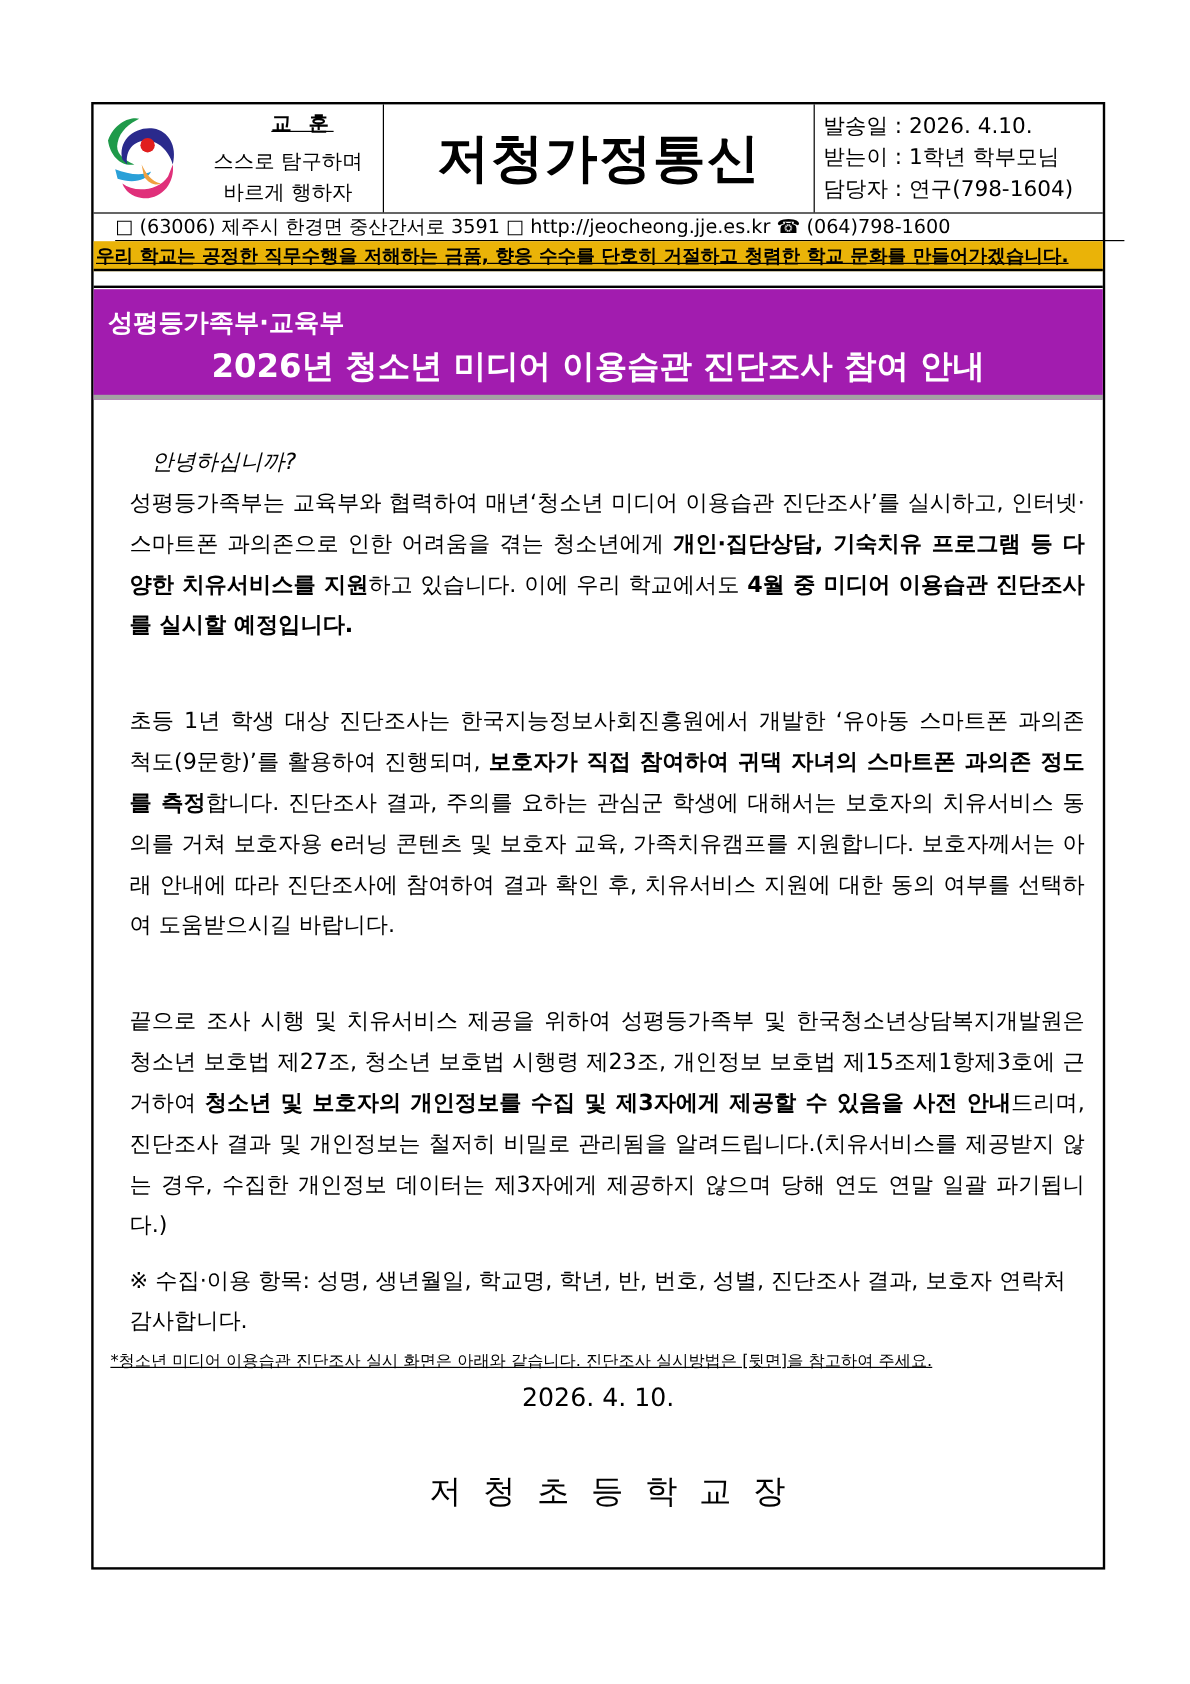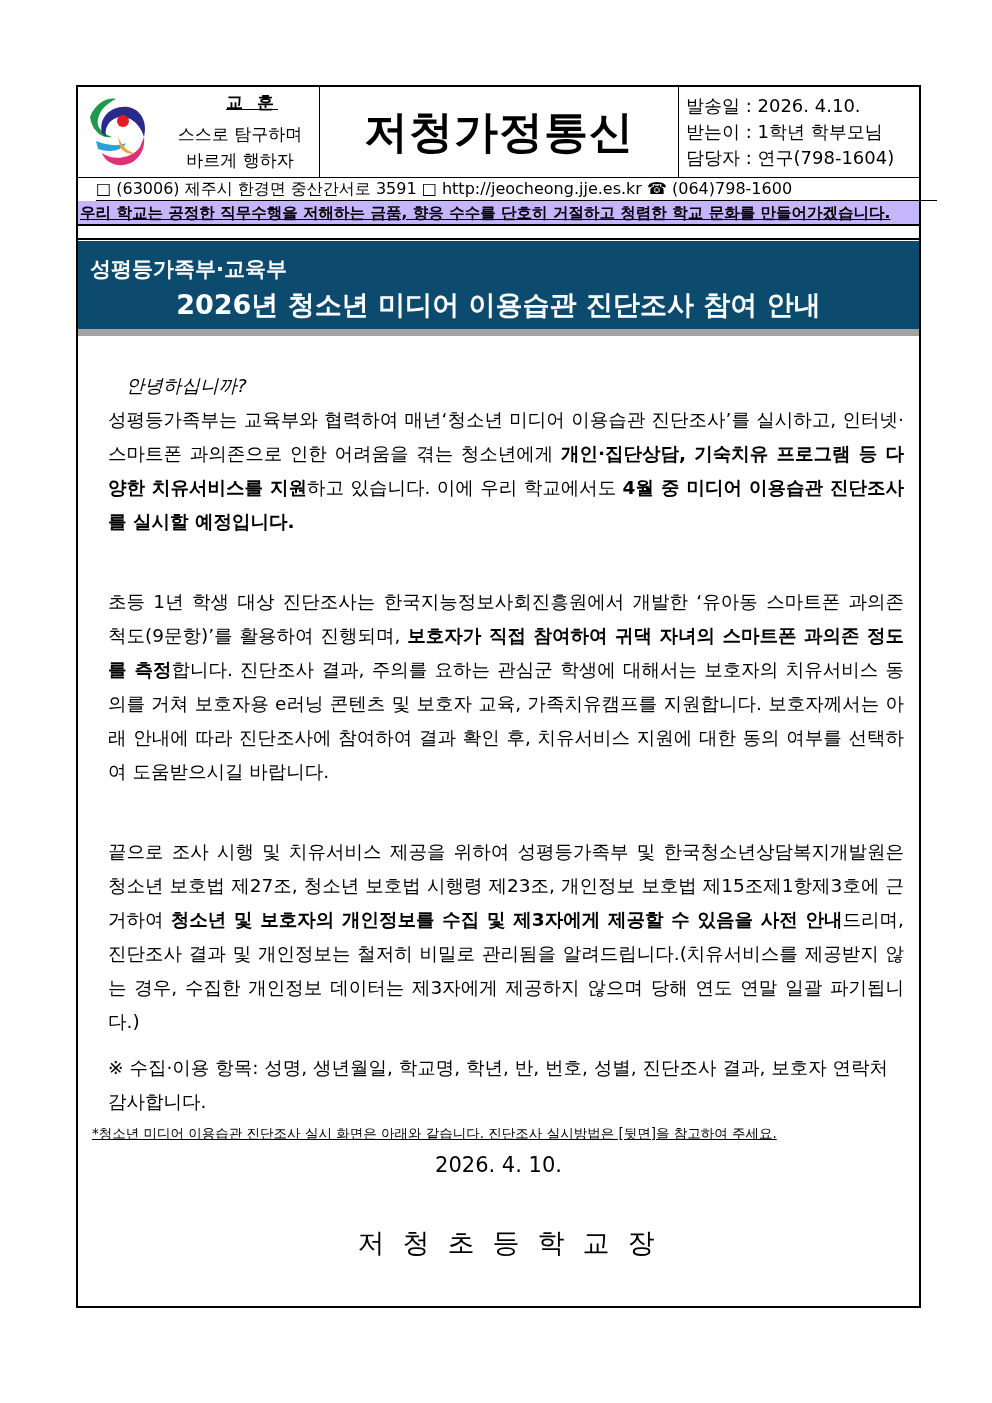--- a/index.html
+++ b/index.html
@@ -8,23 +8,23 @@
   .hdr { position:absolute; left:0; top:0; width:841px; height:90px; border-bottom:1px solid #000; }
   .motto { position:absolute; left:0; top:0; width:241px; height:90px; border-right:1px solid #000; }
   .logo { position:absolute; left:4px; top:6px; width:78px; height:78px; }
   .motto-title { position:absolute; left:120px; top:4px; width:80px; text-align:right; font-size:17px; font-weight:bold; text-decoration:underline; letter-spacing:4px; }
   .motto-l1 { position:absolute; left:92px; top:36px; width:140px; text-align:center; font-size:17px; }
   .motto-l2 { position:absolute; left:92px; top:62px; width:140px; text-align:center; font-size:17px; }
   .title-cell { position:absolute; left:242px; top:0; width:358px; height:90px; border-right:1px solid #000; display:flex; align-items:center; justify-content:center; }
   .title-cell span { font-size:44px; font-weight:bold; letter-spacing:1px; }
   .info { position:absolute; left:608px; top:6px; width:230px; font-size:18px; line-height:26px; }
   .addr { position:absolute; left:0; top:91px; width:841px; height:22px; border-bottom:1px solid #000; text-align:left; font-size:16px; line-height:22px; white-space:nowrap;margin-left:18px; }
-  .integrity { position:absolute; left:0; top:114px; width:841px; height:25px; background:#c4b5fd; border-bottom:2px solid #000; font-size:15.5px; line-height:25px; text-decoration:underline; white-space:nowrap; overflow:hidden; padding-left:2px; box-sizing:border-box; font-weight:bold; }
+  .integrity { position:absolute; left:0; top:114px; width:841px; height:25px; background:#eab308; border-bottom:2px solid #000; font-size:15.5px; line-height:25px; text-decoration:underline; white-space:nowrap; overflow:hidden; padding-left:2px; box-sizing:border-box; font-weight:bold; }
   .sep { position:absolute; left:0; top:151px; width:841px; height:2px; background:#000; }
-  .banner { position:absolute; left:0; top:154px; width:841px; height:88px; background:#0c4a6e; color:#fff; border-bottom:7px solid #a3a3a3; }
+  .banner { position:absolute; left:0; top:154px; width:841px; height:88px; background:#a21caf; color:#fff; border-bottom:4px solid #a3a3a3; }
   .banner-sub { position:absolute; left:12px; top:14px; font-size:21px; font-weight:bold; }
   .banner-main { position:absolute; left:0; top:46px; width:841px; text-align:center; font-size:27px; font-weight:bold; }
   .body { position:absolute; left:0; top:242px; width:841px; }
   .p { position:absolute; left:30px; width:796px; font-size:18.5px; line-height:34px; text-align:justify; }
   .p b { font-weight:bold; }
   .small-note { position:absolute; left:14px; font-size:13.5px; white-space:nowrap; }
   .closing-date { position:absolute; left:0; width:841px; text-align:center; font-size:21px; }
   .closing-sign { position:absolute; left:0; width:841px; text-align:center; font-size:27px; letter-spacing:18px; padding-left:18px; box-sizing:border-box; }
 </style>
 </head>

